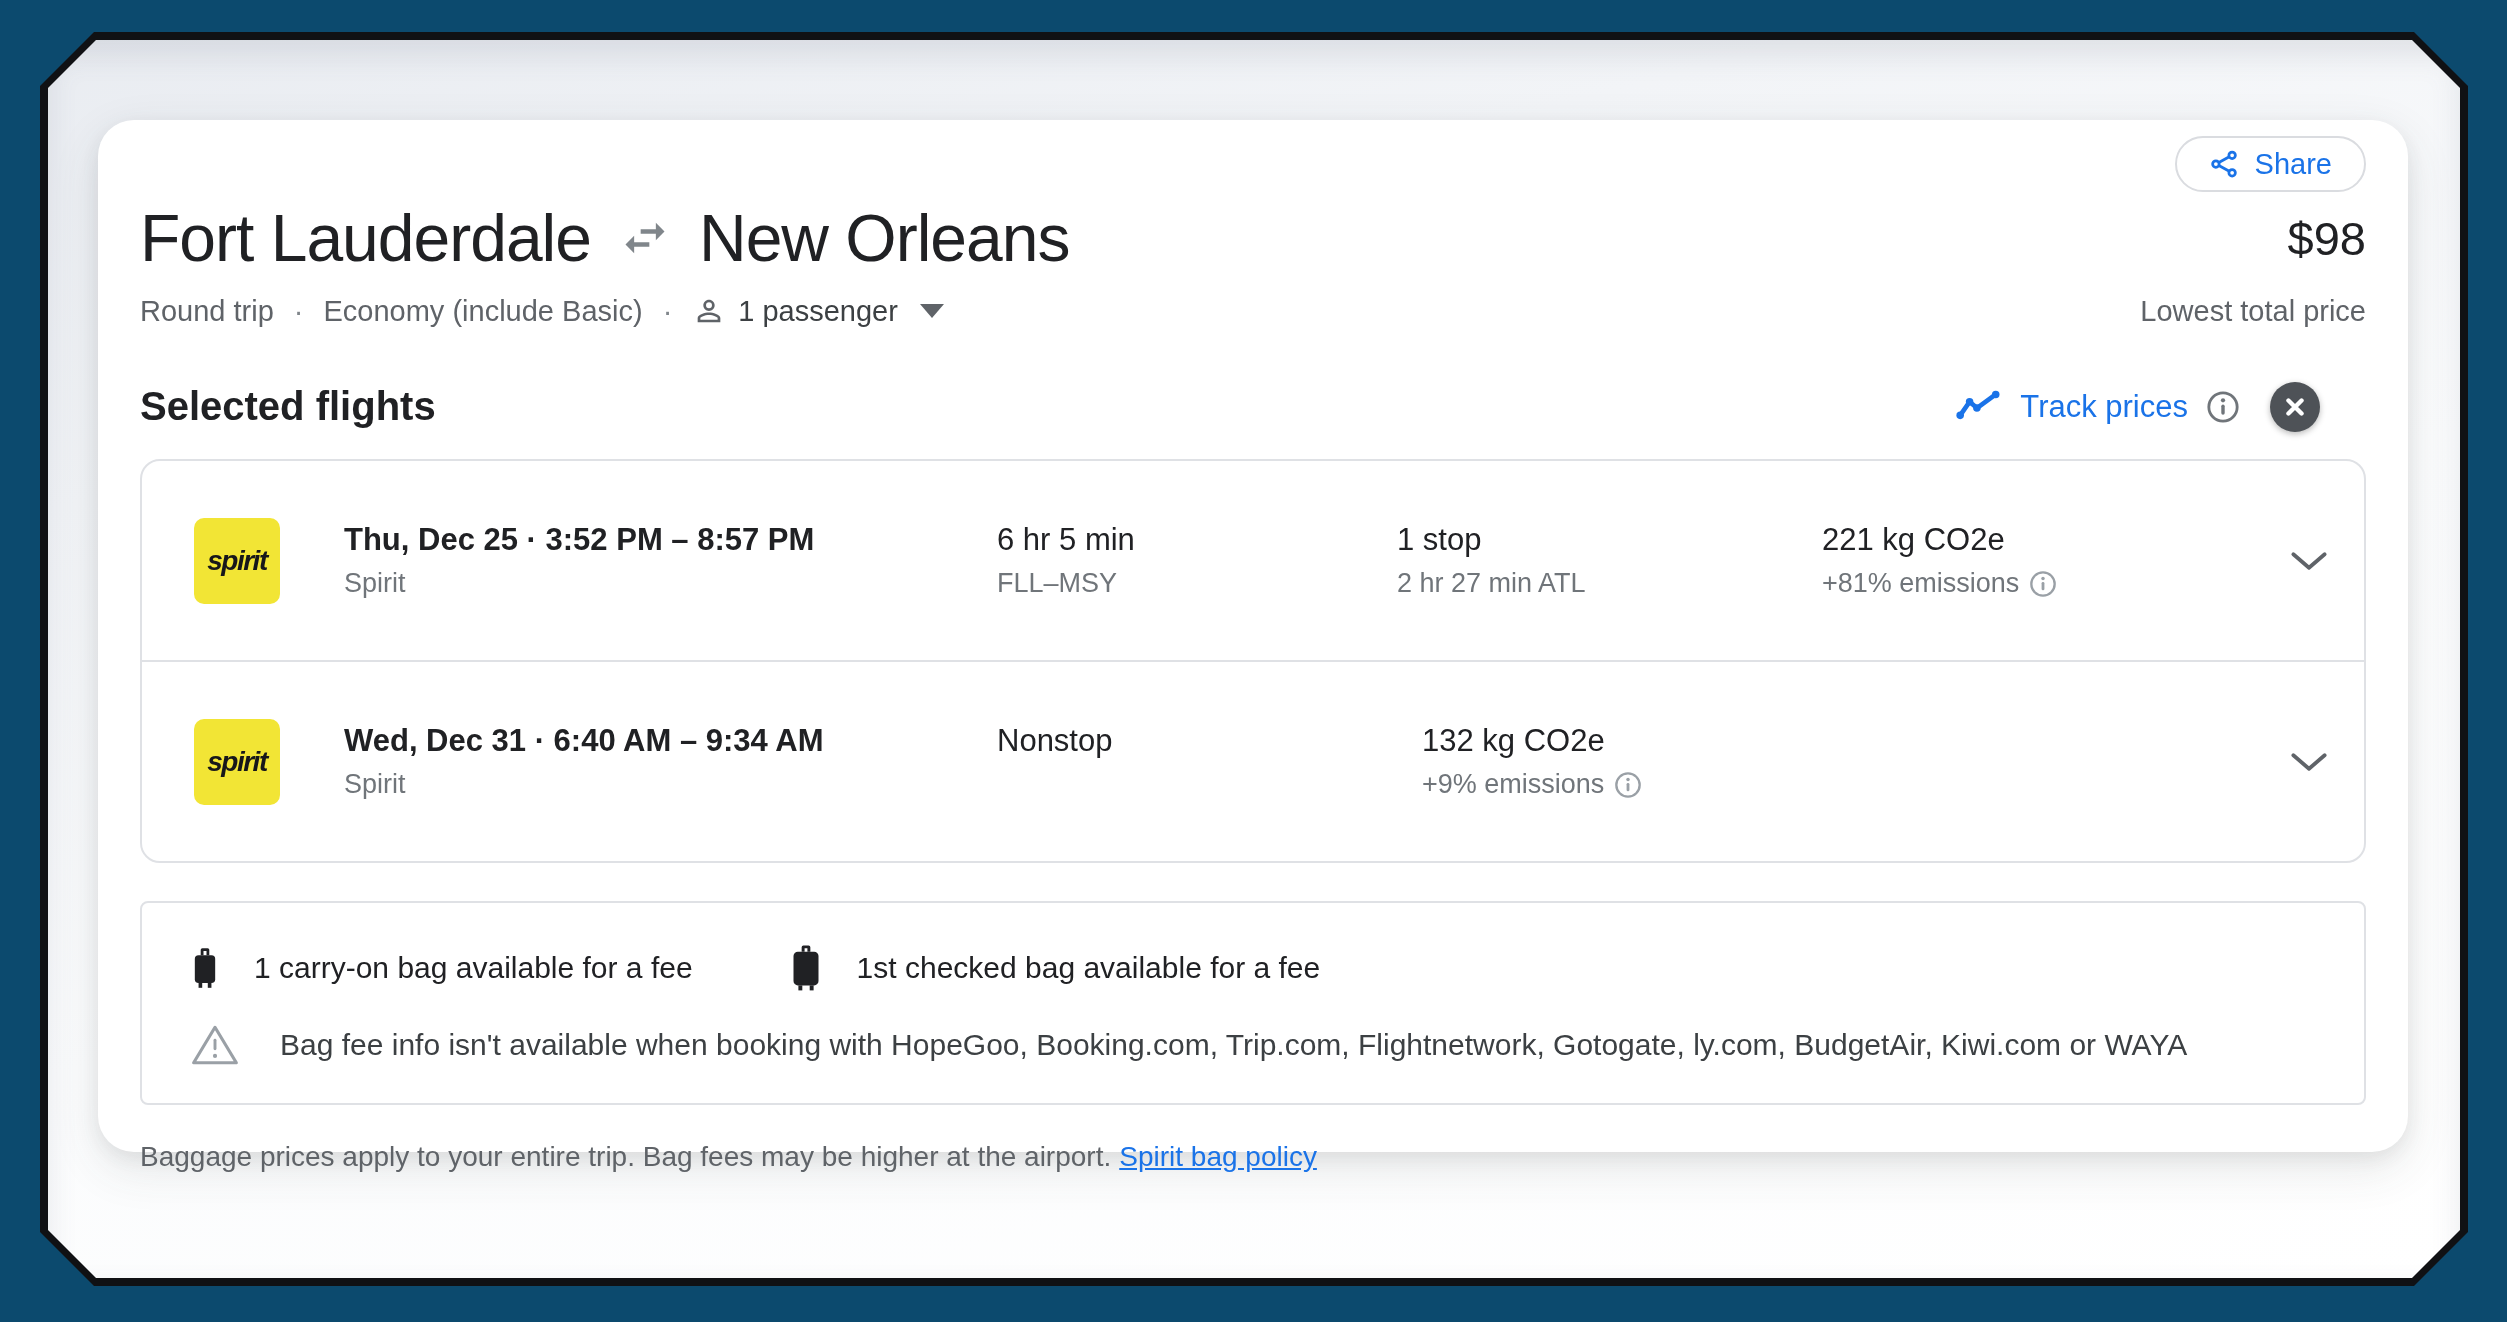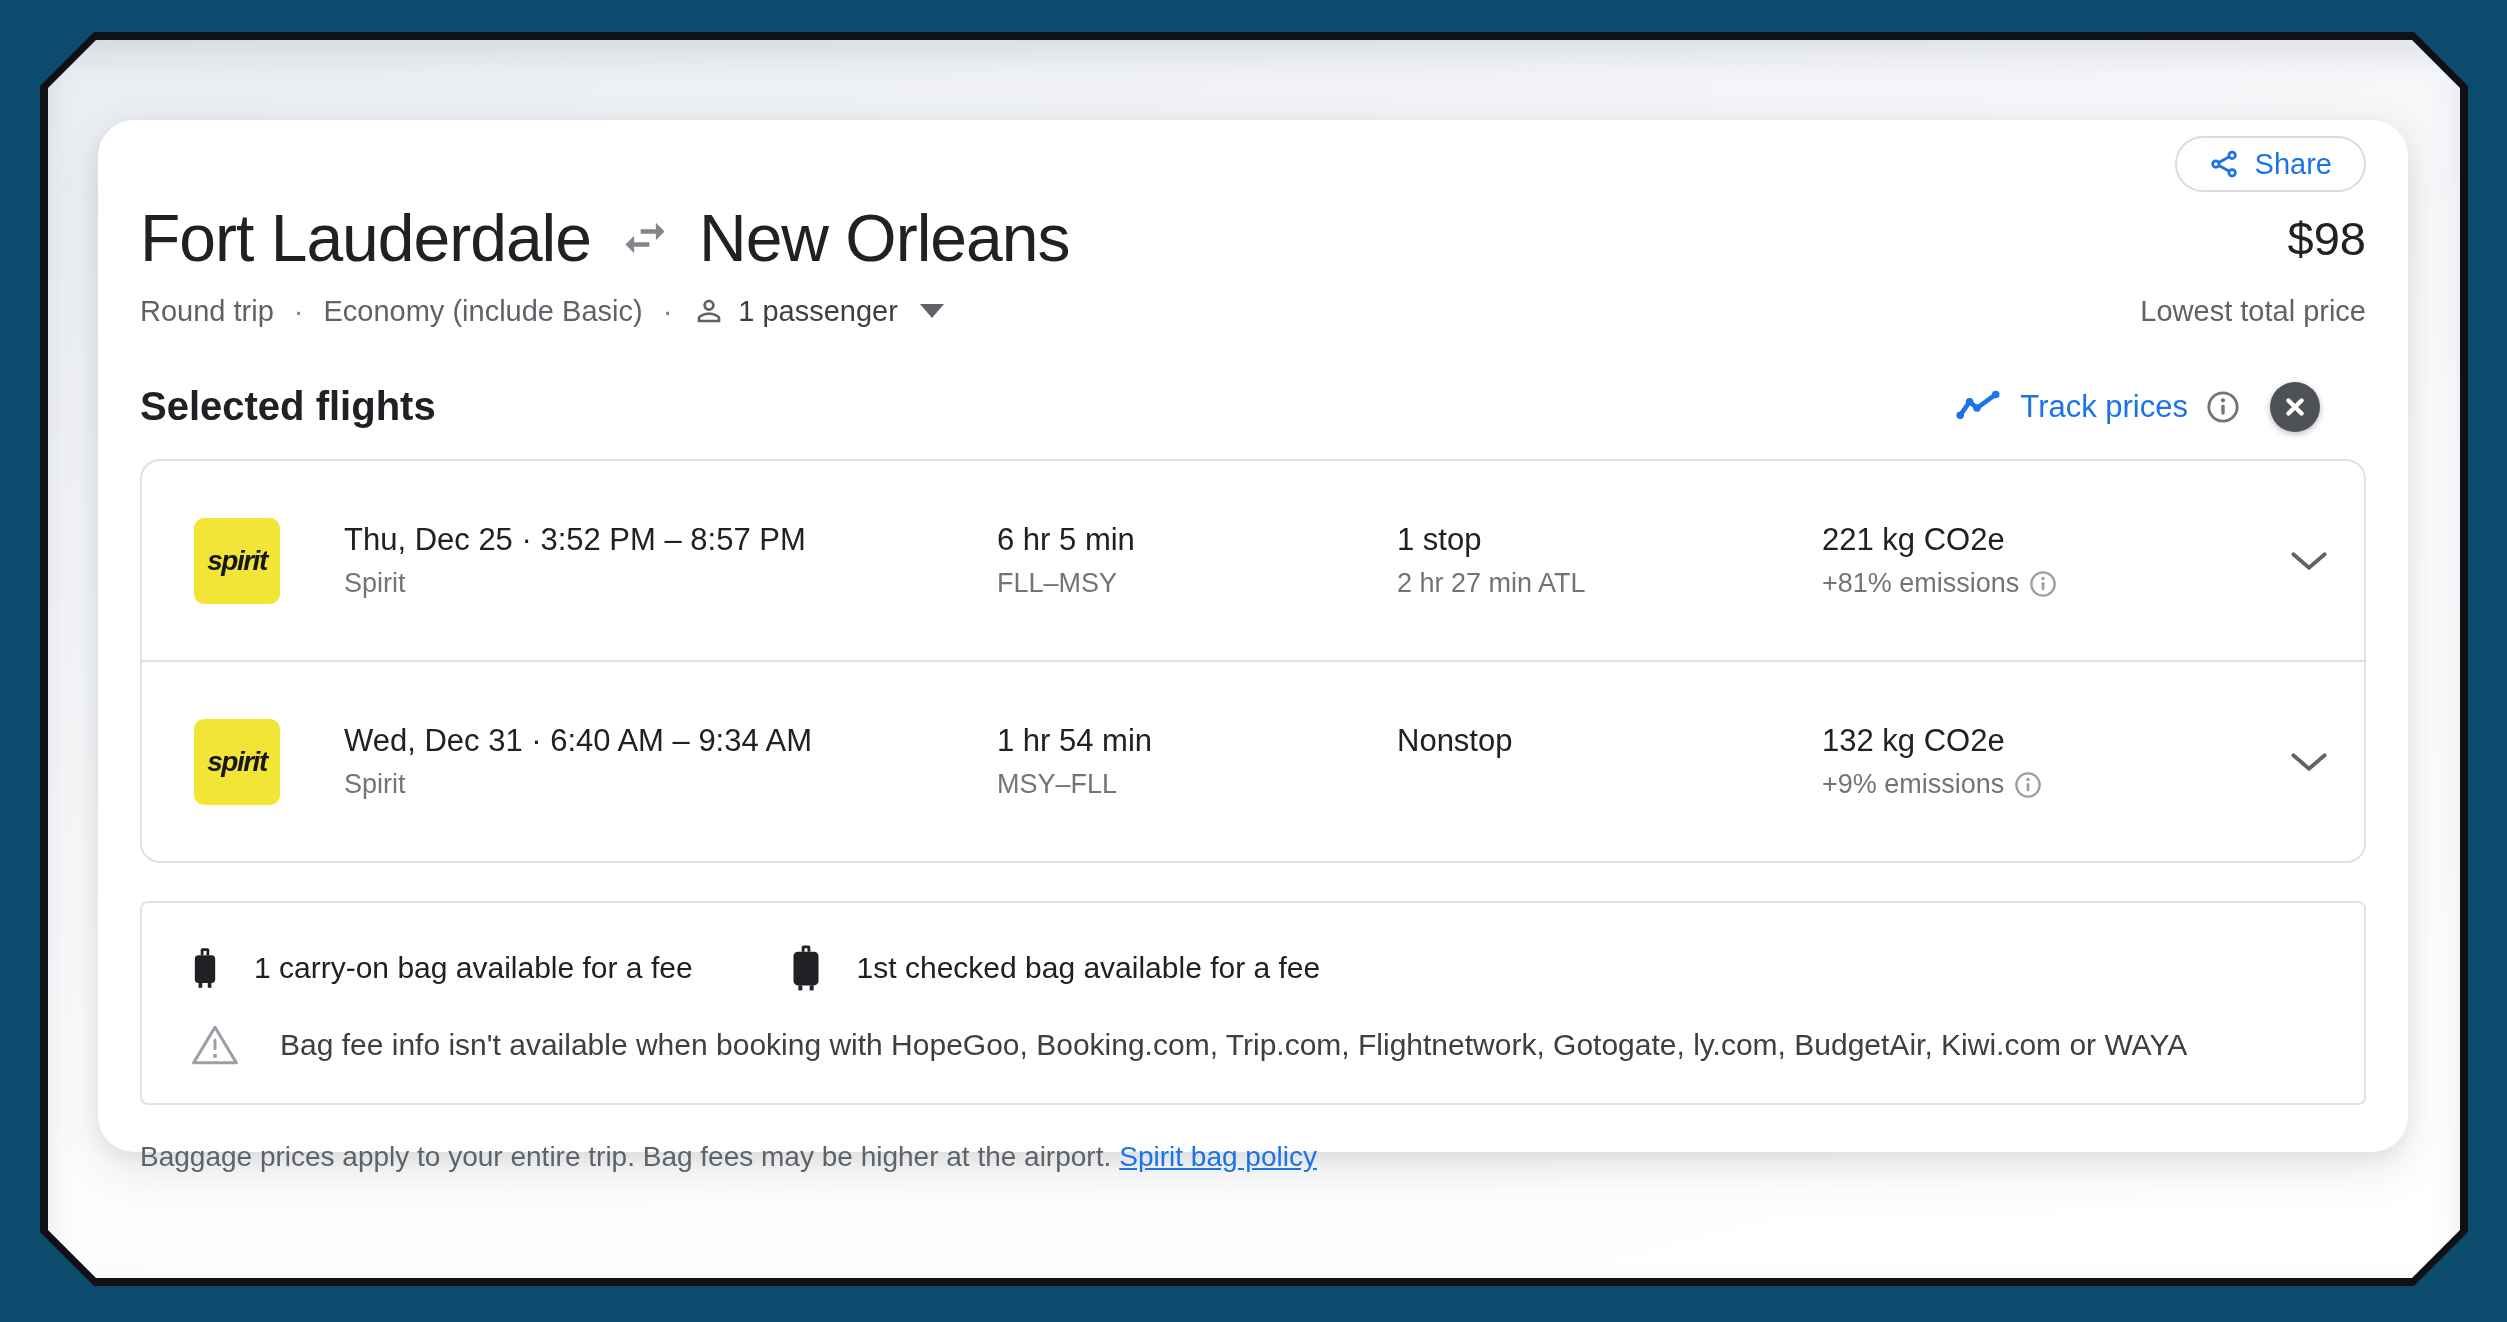--- a/index.html
+++ b/index.html
@@ -71,21 +71,21 @@
 
   .flights-box { margin-top: 30px; border: 2px solid #dfe1e5; border-radius: 20px; background: #fff; }
   .frow { display: flex; align-items: center; height: 199px; padding: 0 36px 0 52px; cursor: pointer; }
   .logo {
     width: 86px; height: 86px; border-radius: 10px; background: #f2e535;
     display: flex; align-items: center; justify-content: center; margin-right: 64px; flex: none;
   }
   .logo span { font-style: italic; font-weight: 700; font-size: 28px; color: #17171a; letter-spacing: -1.5px; }
   .col { display: flex; flex-direction: column; gap: 10px; }
   .primary { font-size: 31px; color: #202124; }
-  .col-main { width: 653px; } .col-main .primary { font-weight: 400; }
+  .col-main { width: 653px; } .col-main .primary { font-weight: 700; }
   .secondary { font-size: 27px; color: #70757a; min-height: 32px; display: flex; align-items: center; gap: 10px; }
   .col-duration { width: 400px; }
   .col-stops { width: 425px; }
   .col-co2 { flex: 1; }
   .chev { width: 60px; display: flex; justify-content: flex-end; align-items: center; }
   .divider { height: 2px; background: #dfe1e5; }
 
   .bag-box { margin-top: 38px; border: 2px solid #dfe1e5; border-radius: 8px; padding: 40px 48px 36px; }
   .bag-line { display: flex; align-items: center; }
   .bag-item { display: flex; align-items: center; gap: 34px; font-size: 30px; color: #202124; }
@@ -226,24 +226,20 @@
       <div class="divider"></div>
 
       <div class="frow">
         <div class="logo">
           <span>spirit</span>
         </div>
         <div class="col col-main">
           <div class="primary">Wed, Dec 31 · 6:40 AM – 9:34 AM</div>
           <div class="secondary">Spirit</div>
         </div>
-        <div class="col col-duration">
-          <div class="primary">1 hr 54 min</div>
-          <div class="secondary">MSY–FLL</div>
-        </div>
         <div class="col col-stops">
           <div class="primary">Nonstop</div>
           <div class="secondary"></div>
         </div>
         <div class="col col-co2">
           <div class="primary">132 kg CO2e</div>
           <div class="secondary">
             <span>+9% emissions</span>
             <span>
               <svg width="28" height="28" viewBox="0 0 24 24" fill="none">

